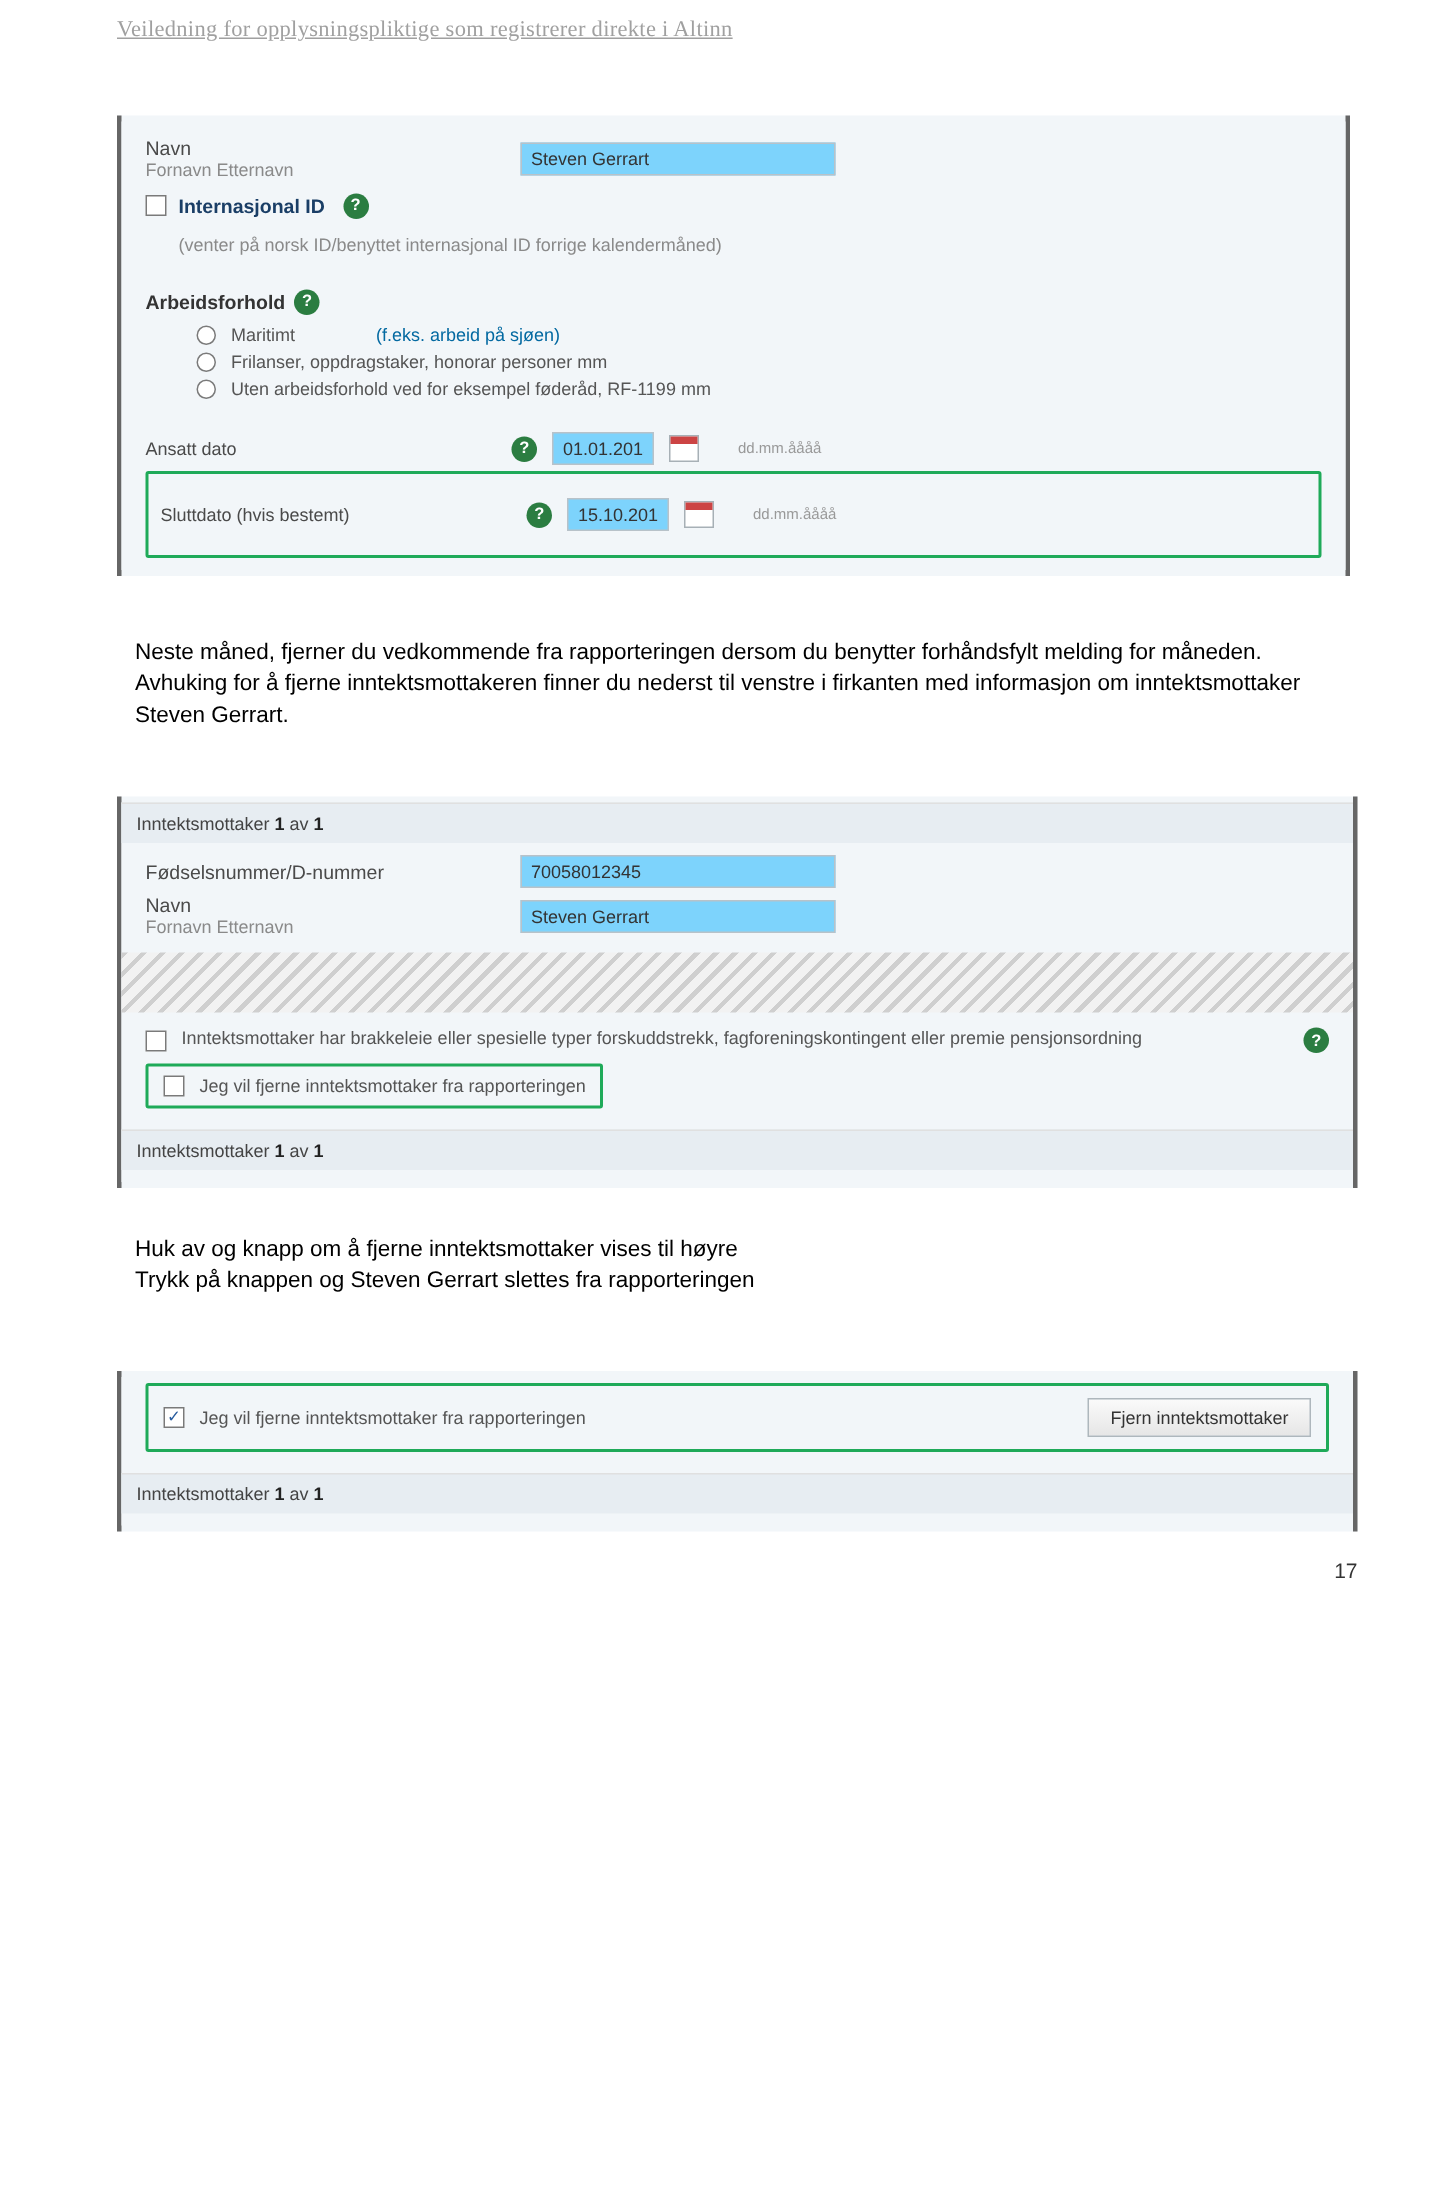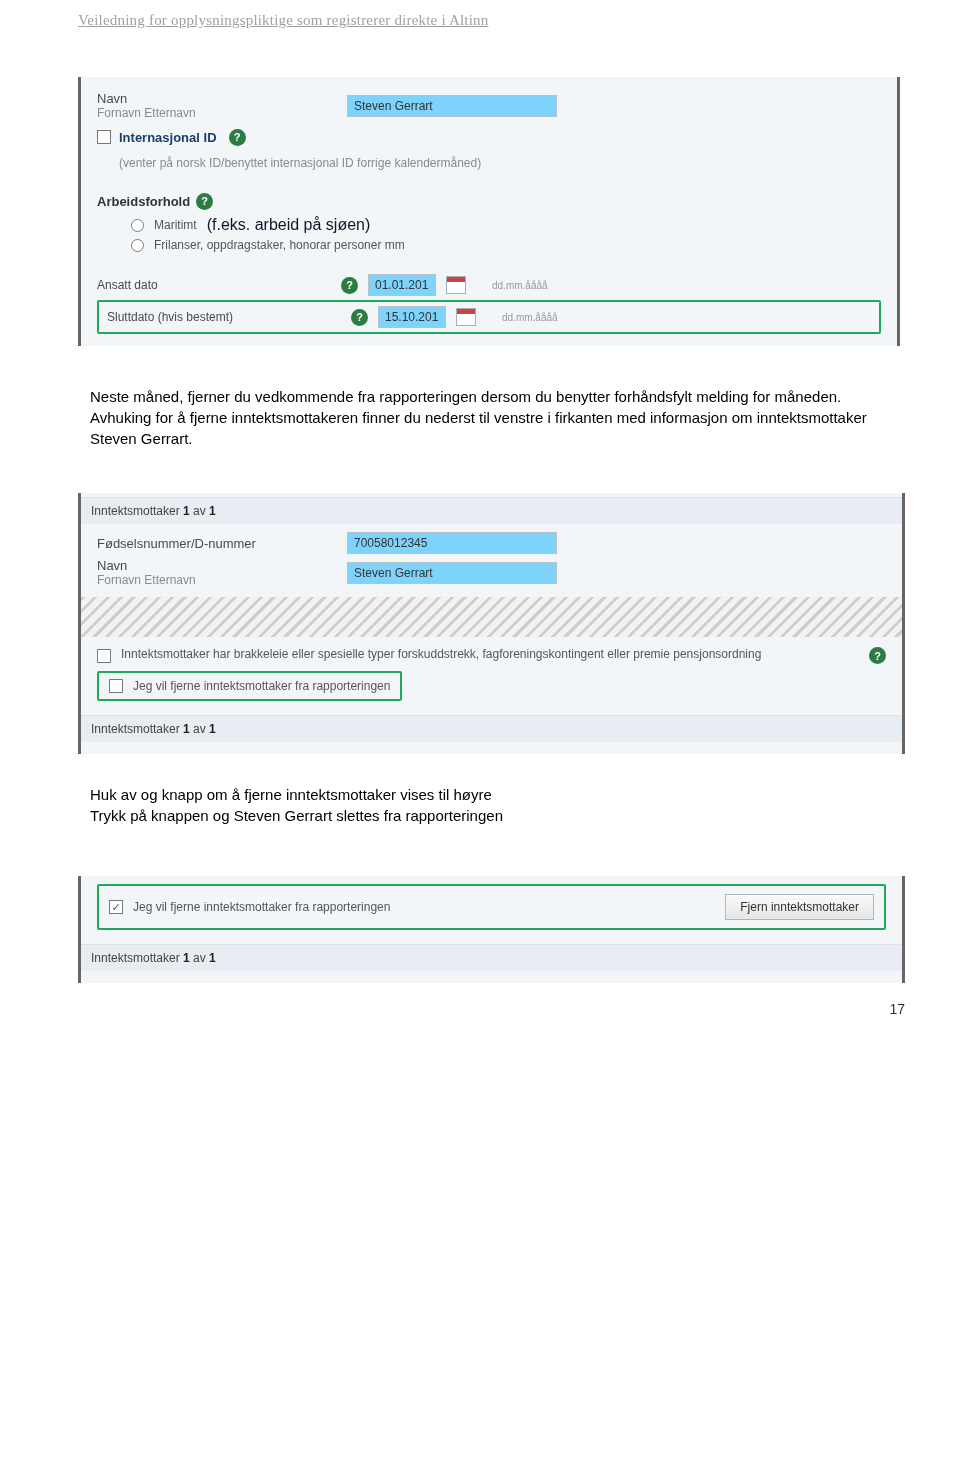--- a/index.html
+++ b/index.html
@@ -92,38 +92,38 @@
   .checkbox.checked::after { content:"✓"; }
 
   .radio {
     width:13px; height:13px; border:1px solid #7a7a7a; border-radius:50%;
     background:#fff; display:inline-flex; align-items:center; justify-content:center;
   }
   .radio.sel::after { content:""; width:6px; height:6px; border-radius:50%; background:#000; }
 
   .radio-row { display:flex; align-items:center; gap:10px; margin:4px 0 4px 34px; }
   .radio-lbl { color:#555; font-size:12px; }
-  .radio-hint { color:#0f172a; font-size:16px; }
+  .radio-hint { color:#0369a1; font-size:12px;margin-left:44px; }
 
   .date-row { display:flex; align-items:center; gap:10px; margin:6px 0; }
   .date-row .col1 { width:230px; color:#4a4a4a; font-size:12px; display:flex; gap:6px;}
   .cal-icon {
     width:20px; height:18px; border:1px solid #a7b0b6; background:#fff;
     display:inline-flex; align-items:center; justify-content:center;
     position:relative;
   }
   .cal-icon::before {
     content:""; position:absolute; top:0; left:0; right:0; height:5px; background:#c44;
   }
   .fmt-hint { color:#999; font-size:10px; margin-left:16px; line-height:1.1;}
 
   .green-box {
     border:2px solid #1faa59;
     border-radius:2px;
-    padding:4px 8px;
+    padding:16px 8px;
     margin-top:-2px;
   }
 
   .hatch {
     height:40px;
     background: repeating-linear-gradient(135deg,#cfcfcf 0,#cfcfcf 3px,#f2f2f2 3px,#f2f2f2 9px);
     margin:10px -16px;
   }
 
   .footer-counter {
@@ -171,20 +171,24 @@
     </div>
 
     <div class="radio-row">
       <span class="radio"></span>
       <span class="radio-lbl">Maritimt</span>
       <span class="radio-hint">(f.eks. arbeid på sjøen)</span>
     </div>
     <div class="radio-row">
       <span class="radio"></span>
       <span class="radio-lbl">Frilanser, oppdragstaker, honorar personer mm</span>
+    </div>
+    <div class="radio-row">
+      <span class="radio"></span>
+      <span class="radio-lbl">Uten arbeidsforhold ved for eksempel føderåd, RF-1199 mm</span>
     </div>
 
     <div class="date-row" style="margin-top:22px;">
       <div class="col1">
         <span>Ansatt dato</span>
       </div>
       <span class="help-icon">?</span>
       <input class="text-input date-input" value="01.01.2015" style="">
       <span class="cal-icon"></span>
       <span class="fmt-hint">dd.mm.åååå</span>

